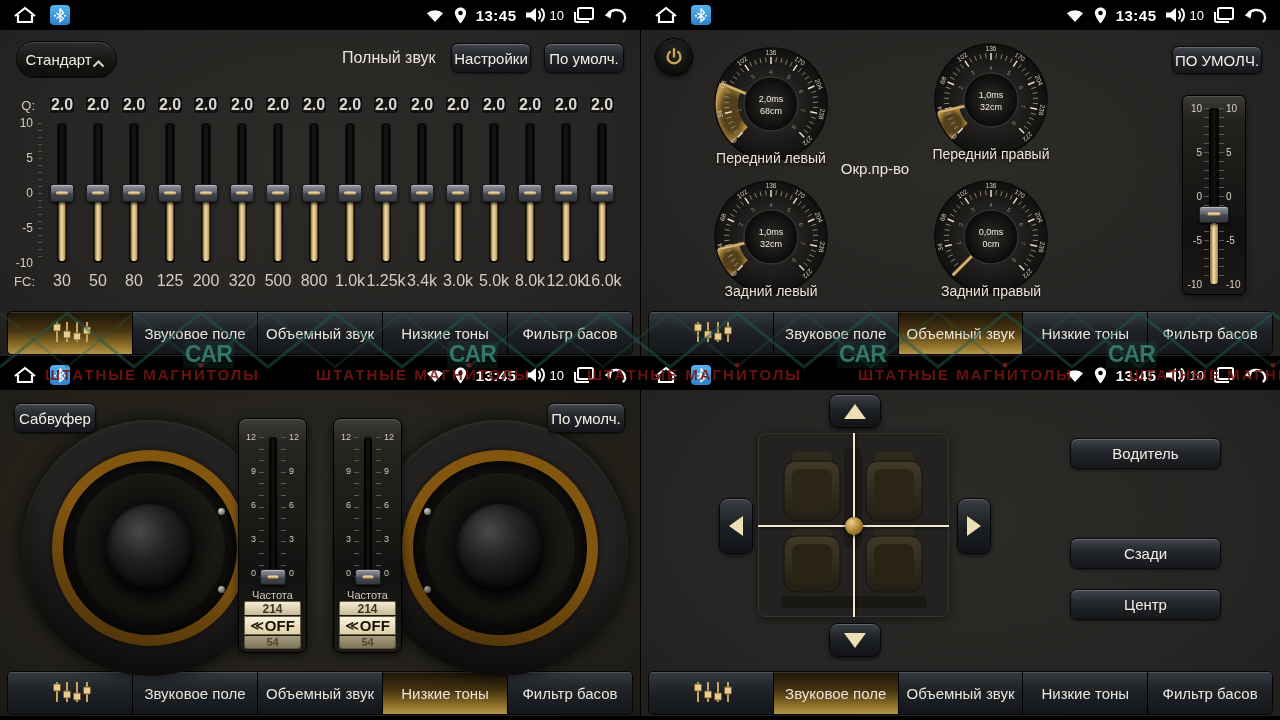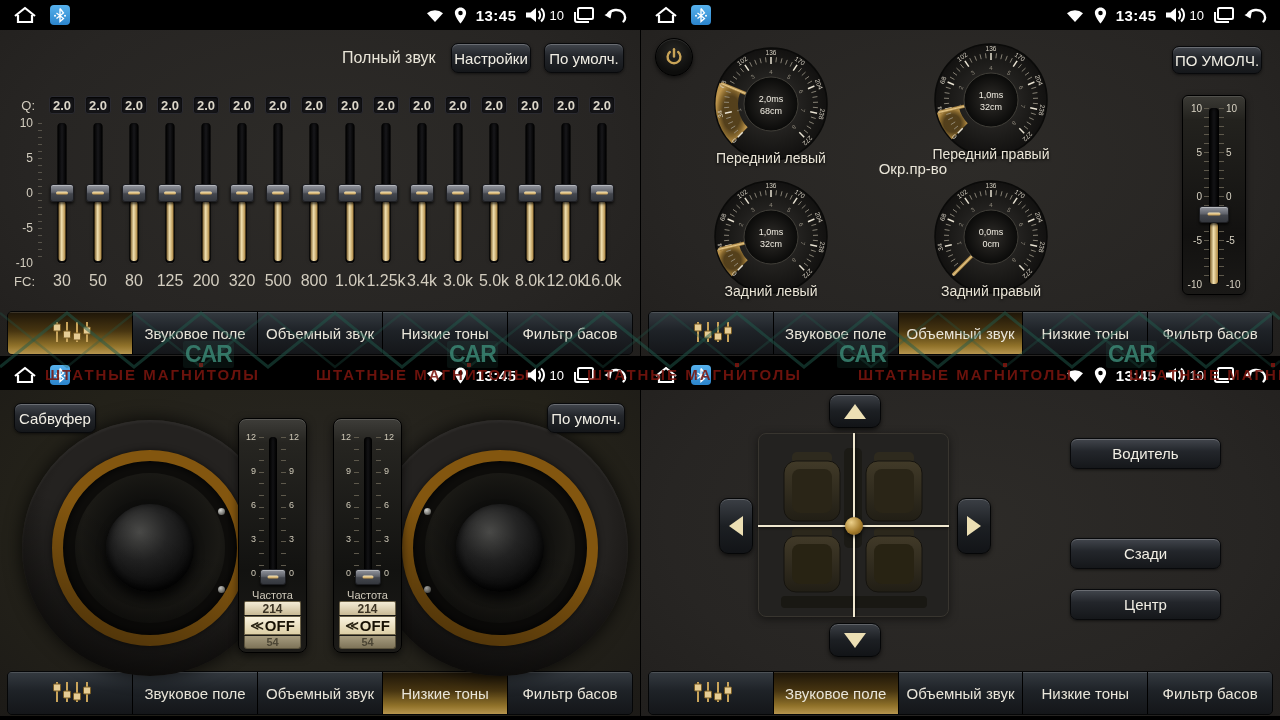--- a/index.html
+++ b/index.html
@@ -24,39 +24,39 @@
 .content{flex:1;position:relative}
 
 .dbtn{position:absolute;display:flex;align-items:center;justify-content:center;background:linear-gradient(180deg,#42464d 0%,#23262b 42%,#15171a 100%);border:1px solid #08090b;border-radius:7px;box-shadow:inset 0 1px 0 rgba(255,255,255,.22),0 1px 3px rgba(0,0,0,.55);color:#f1eee4;font-size:15px;cursor:pointer;font-family:"Liberation Sans",sans-serif}
 
 #preset-pill{position:absolute;left:16px;top:11px;width:101px;height:37px;border-radius:19px;background:linear-gradient(180deg,#2c2c2a,#141413 60%,#0e0e0d);border:1px solid #060606;box-shadow:inset 0 1px 0 rgba(255,255,255,.14);color:#efece2;font-size:15px;display:flex;align-items:center;justify-content:center;text-align:center;line-height:16px;padding-right:18px;cursor:pointer;font-family:"Liberation Sans",sans-serif}
 #preset-pill .ptext{width:64px}
 #preset-pill .chev{position:absolute;right:11px;top:13px}
 #eq-mode{position:absolute;left:342px;top:19px;font-size:16px;color:#e9e5d8}
 #eq-grid{position:absolute;left:2px;top:62px;display:grid;grid-template-columns:42px repeat(16,36px);grid-template-rows:26px 150px 26px;align-items:center;justify-items:center}
 .eq-rowlabel{color:#d3cdbf;font-size:13px;justify-self:end;padding-right:9px}
-.qbox{width:26px;height:18px;background:#141417;border:1px solid #2a2a30;border-radius:3px;color:#dcd7c9;font-size:13px;font-weight:bold;display:flex;align-items:center;justify-content:center;box-shadow:inset 0 1px 2px #000}
+.qbox{width:26px;height:18px;background:#141417;border:1px solid #2a2a30;border-radius:3px;color:#dcd7c9;font-size:16px;font-weight:bold;display:flex;align-items:center;justify-content:center;box-shadow:inset 0 1px 2px #000}
 .eq-scale{position:relative;width:100%;height:100%;justify-self:stretch}
 .eq-scale span{position:absolute;right:11px;transform:translateY(-50%);color:#d3cdbf;font-size:12px}
 .eq-ticks{position:absolute;right:2px;top:5px;height:140px;width:4px;background:repeating-linear-gradient(180deg,#57534a 0 1px,transparent 1px 7px)}
 .vcol{position:relative;width:36px;height:150px;cursor:pointer}
 .vtrack{position:absolute;left:50%;transform:translateX(-50%);top:5px;height:140px;width:9px;border-radius:4px;background:linear-gradient(90deg,#000,#17171a 50%,#000);box-shadow:inset 0 0 3px #000,0 1px 0 rgba(255,255,255,.05)}
 .vfill{position:absolute;left:50%;transform:translateX(-50%);width:7px;border-radius:3px;background:linear-gradient(90deg,#7c5f2c,#f1e0b0 45%,#aa833e);box-shadow:0 0 4px rgba(0,0,0,.6)}
 .vhandle{position:absolute;left:50%;transform:translateX(-50%);width:24px;height:18px;border-radius:3px;background:linear-gradient(180deg,#93969e 0%,#60636b 45%,#43464d 55%,#34373d 100%);border:1px solid #1d1e22;box-shadow:0 2px 3px rgba(0,0,0,.7),inset 0 1px 0 rgba(255,255,255,.35)}
 .vhandle::after{content:"";position:absolute;left:50%;top:50%;transform:translate(-50%,-50%);width:12px;height:3px;border-radius:2px;background:linear-gradient(180deg,#f7e7bd,#c49a4e)}
 .fclab{color:#d3cdbf;font-size:16px;white-space:nowrap}
 
 #power-btn{position:absolute;left:14px;top:8px;width:38px;height:38px;border-radius:50%;background:radial-gradient(circle at 50% 35%,#262624,#0d0d0c 70%);border:1px solid #000;box-shadow:inset 0 1px 0 rgba(255,255,255,.1),0 2px 4px rgba(0,0,0,.6);display:flex;align-items:center;justify-content:center;cursor:pointer}
 .knob{position:absolute;width:150px;text-align:center}
 .knob svg{display:block;margin:0 auto}
 .knob-label{position:absolute;top:103px;left:0;right:0;color:#eae5d7;font-size:14px;text-shadow:0 1px 3px #000}
 .kl{font-size:6.5px;fill:#d6d0c2;text-anchor:middle;font-family:"Liberation Sans",sans-serif}
 .ki{font-size:6px;fill:#8f897c;text-anchor:middle;font-family:"Liberation Sans",sans-serif}
 .kms{font-size:9px;fill:#f2eee3;text-anchor:middle;font-family:"Liberation Sans",sans-serif}
-#okr-label{position:absolute;left:206px;top:130px;width:100px;text-align:right;color:#e9e5d8;font-size:15px}
+#okr-label{position:absolute;left:184px;top:130px;width:100px;text-align:center;color:#e9e5d8;font-size:15px}
 #rear-text{position:absolute;left:433px;top:122px;width:102px;text-align:center;color:#eae6d8;font-size:15px;line-height:19px}
 #offset-panel{position:absolute;left:541px;top:65px;width:64px;height:200px;border-radius:6px;background:linear-gradient(180deg,#3b3a35 0%,#23221e 12%,#121110 70%,#1a1917 100%);border:1px solid #000;box-shadow:inset 0 1px 0 rgba(255,255,255,.12),0 2px 6px rgba(0,0,0,.5);cursor:pointer}
 .op-lab{position:absolute;transform:translateY(-50%);font-size:10px;color:#d8d2c3;width:16px}
 .op-ticks{position:absolute;top:12px;height:176px;width:5px;background:repeating-linear-gradient(180deg,#5e594c 0 1px,transparent 1px 8.8px)}
 .op-track{position:absolute;left:50%;transform:translateX(-50%);top:12px;height:176px;width:10px;background:linear-gradient(90deg,#000,#141416 50%,#000);border-radius:4px;box-shadow:inset 0 0 4px #000}
 .op-fill{position:absolute;left:50%;transform:translateX(-50%);width:8px;border-radius:3px;background:linear-gradient(90deg,#7c5f2c,#f1e0b0 45%,#aa833e)}
 .op-handle{position:absolute;left:50%;transform:translateX(-50%);width:30px;height:17px;border-radius:3px;background:linear-gradient(180deg,#93969e 0%,#60636b 45%,#43464d 55%,#34373d 100%);border:1px solid #1d1e22;box-shadow:0 2px 3px rgba(0,0,0,.7),inset 0 1px 0 rgba(255,255,255,.35)}
 .op-handle::after{content:"";position:absolute;left:50%;top:50%;transform:translate(-50%,-50%);width:13px;height:3px;border-radius:2px;background:linear-gradient(180deg,#f7e7bd,#c49a4e)}
 
 .q-sub{background:radial-gradient(ellipse at 50% 45%,#282623 0%,#232119 65%,#1c1a17 100%)}
@@ -174,20 +174,26 @@
     <span>
               <svg width="25" height="18" viewBox="0 0 25 18">
                 <path d="M5 8 C8 3.5 16 2.5 20 6.5 C23 9.5 22.5 13.5 20.5 15.5" fill="none" stroke="#fff" stroke-width="2.4" stroke-linecap="round"></path>
                 <polygon points="1.5,9 9,5 7.5,12.5" fill="#fff"></polygon>
               </svg>
             </span>
   </span>
 </div>
 </div>
     <div class="content">
+      <button id="preset-pill">
+        <span class="ptext">Стандарт</span>
+        <span class="chev"><svg width="13" height="8" viewBox="0 0 13 8">
+              <path d="M1.5 6.5 L6.5 1.5 L11.5 6.5" fill="none" stroke="#d9d4c6" stroke-width="2"></path>
+            </svg></span>
+      </button>
       <span id="eq-mode">Полный звук</span>
       <button class="dbtn" style="left:451px;top:13px;width:80px;height:30px">Настройки</button>
       <button class="dbtn" style="left:544px;top:13px;width:80px;height:30px">По умолч.</button>
       <div id="eq-grid">
           <div class="eq-rowlabel">Q:</div>
           <div class="qbox">2.0</div>
           <div class="qbox">2.0</div>
           <div class="qbox">2.0</div>
           <div class="qbox">2.0</div>
           <div class="qbox">2.0</div>

